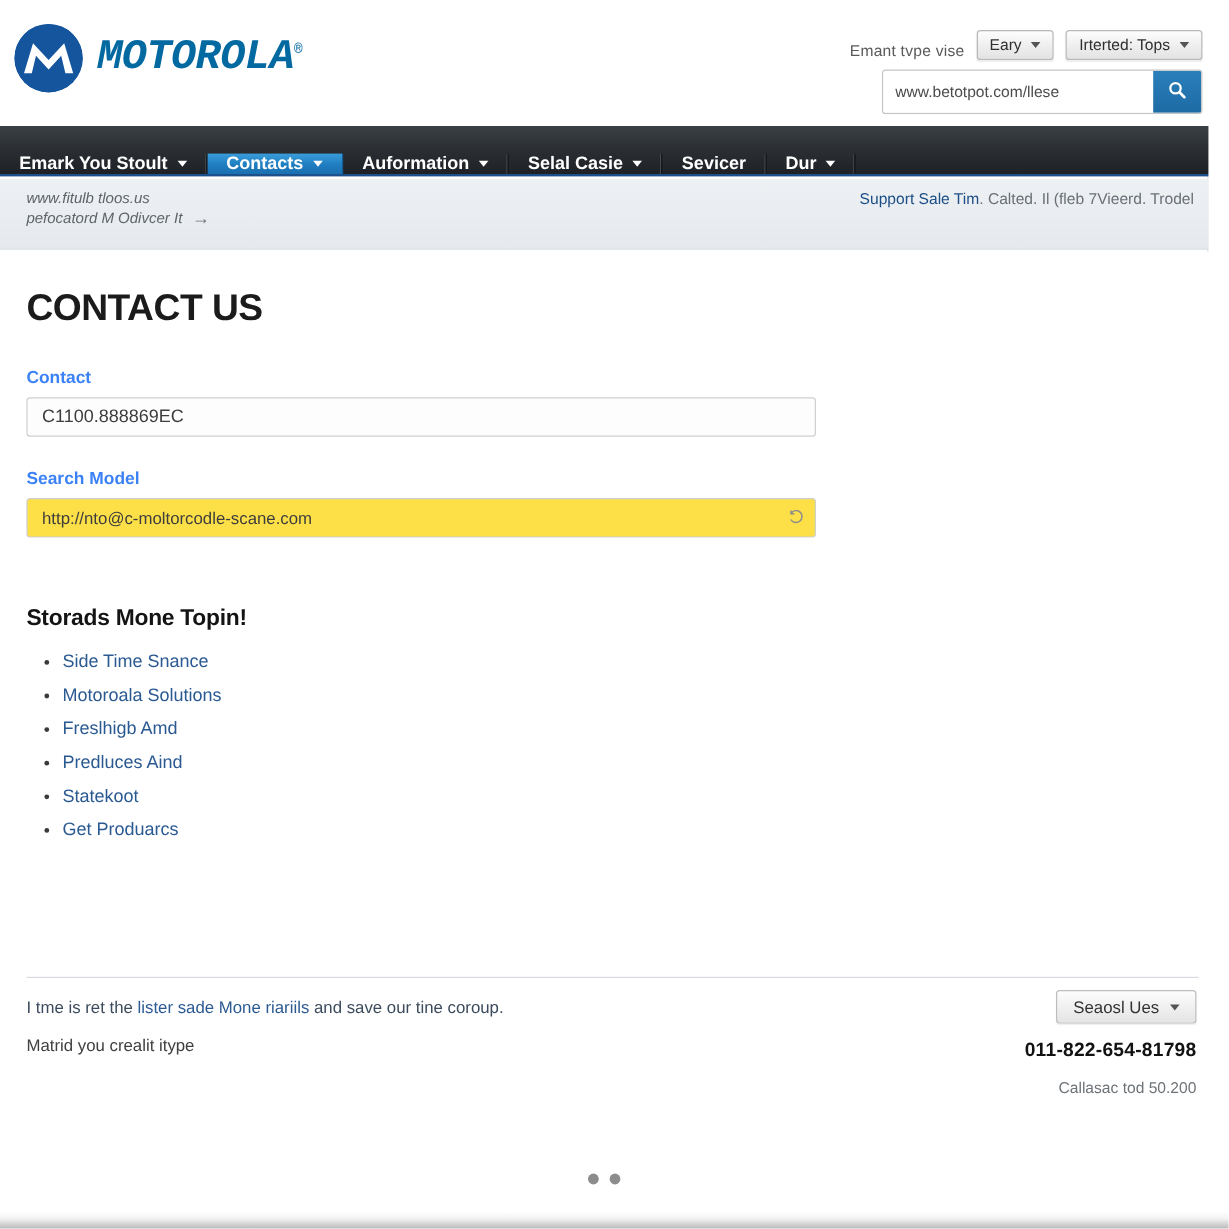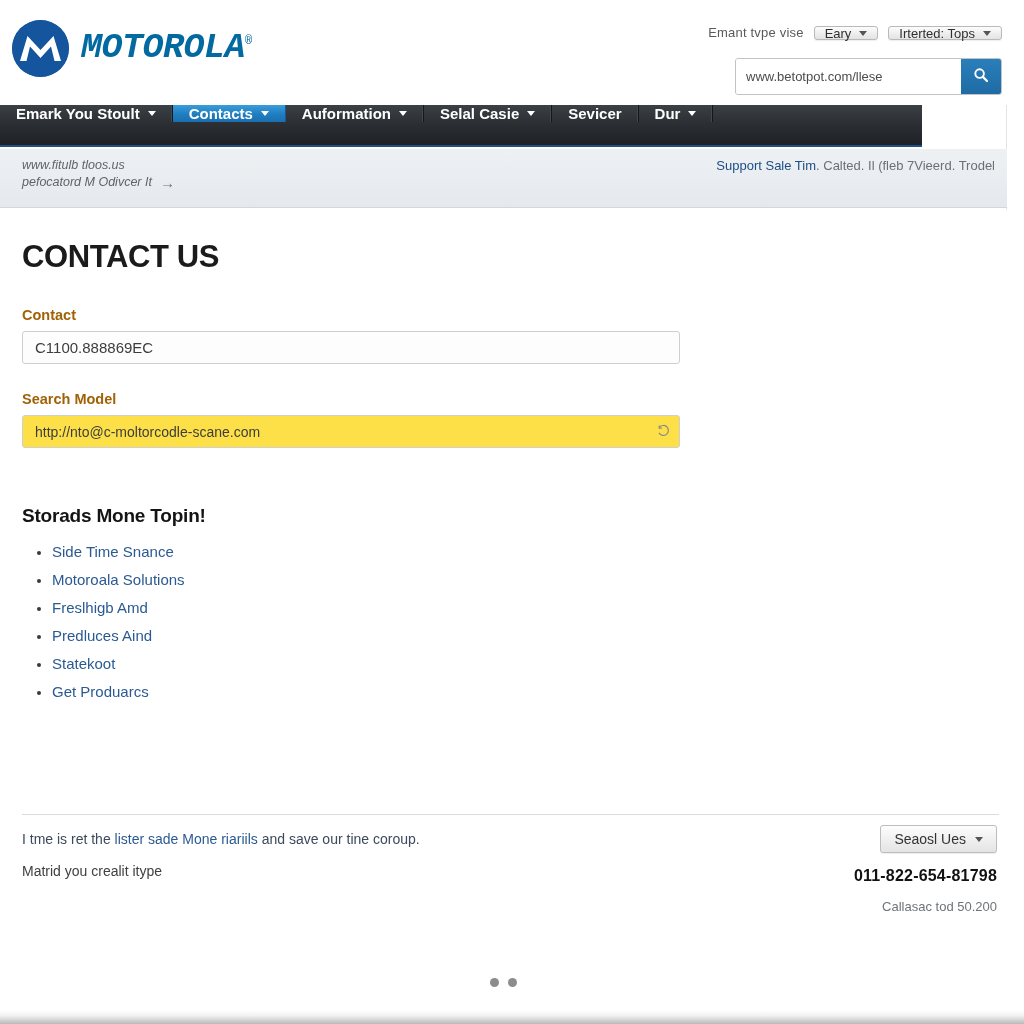--- a/index.html
+++ b/index.html
@@ -42,21 +42,21 @@
     font-size: 13px;
     color: #5a5a5a;
     letter-spacing: 0.2px;
     white-space: nowrap;
   }
 
   .dd-btn {
     display: inline-flex;
     align-items: center;
     gap: 8px;
-    height: 14px;
+    height: 25px;
     padding: 0 10px;
     font-size: 13px;
     color: #2f2f2f;
     background: linear-gradient(to bottom, #fdfdfd 0%, #eeeeee 55%, #e3e3e3 100%);
     border: 1px solid #b9b9b9;
     border-radius: 3px;
     box-shadow: 0 1px 1px rgba(0,0,0,0.07);
     white-space: nowrap;
     cursor: pointer;
     box-sizing: border-box;
@@ -136,25 +136,25 @@
     display: flex;
     align-items: center;
     justify-content: center;
     cursor: pointer;
   }
 
   
   .navbar {
     position: absolute;
     left: 0; top: 105px;
-    width: 922px;
+    width: 1007px;
     height: 42px;
     background: linear-gradient(to bottom, #3b4045 0%, #2b2f34 48%, #1e2125 100%);
     display: flex;
-    align-items: flex-start;
+    align-items: flex-end;
     border-bottom: 2px solid #1b508a;
     box-sizing: border-box;
   }
   .nav-item {
     display: flex;
     align-items: center;
     gap: 8px;
     padding: 0 16px;
     color: #ffffff;
     font-size: 15px;
@@ -235,21 +235,21 @@
   .page-title {
     font-size: 31px;
     font-weight: 700;
     color: #1b1b1b;
     letter-spacing: -0.4px;
     margin: 31px 0 0 0;
   }
   .field-label {
     font-size: 14.5px;
     font-weight: 700;
-    color: #a16207;
+    color: #3b82f6;
     margin: 32px 0 8px 0;
   }
   .field-label.second { margin-top: 27px; }
   .text-field {
     width: 658px;
     height: 33px;
     border: 1px solid #cfcfcf;
     border-radius: 3px;
     background: #fdfdfd;
     font-size: 15px;

